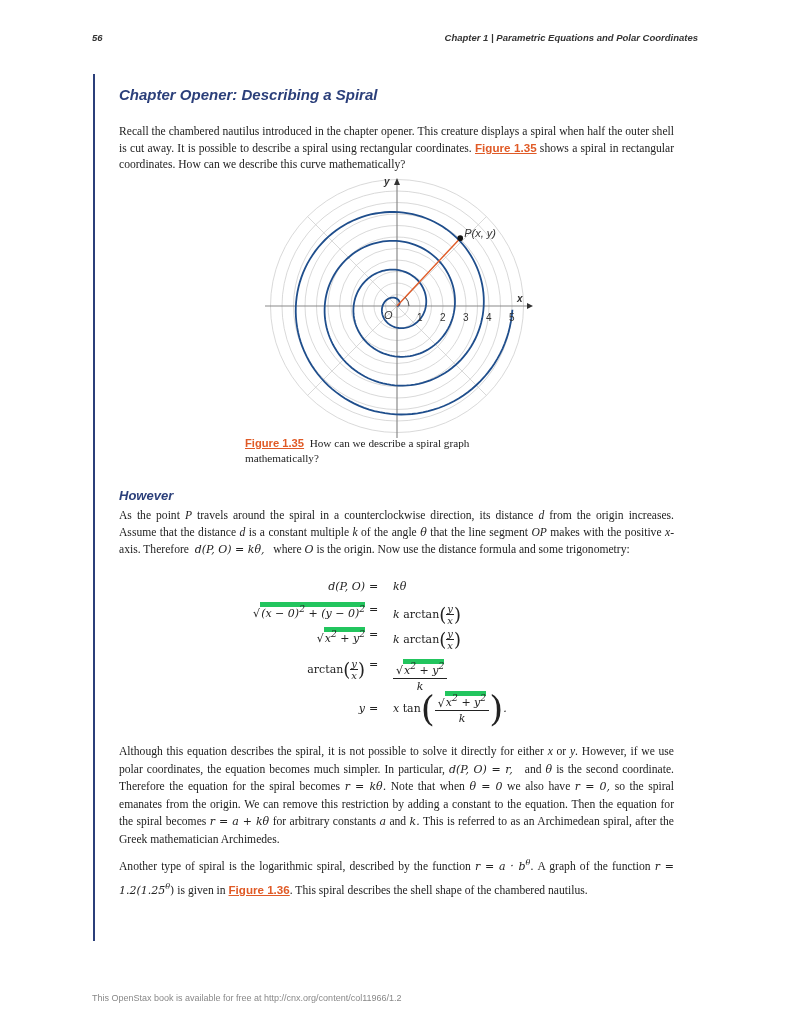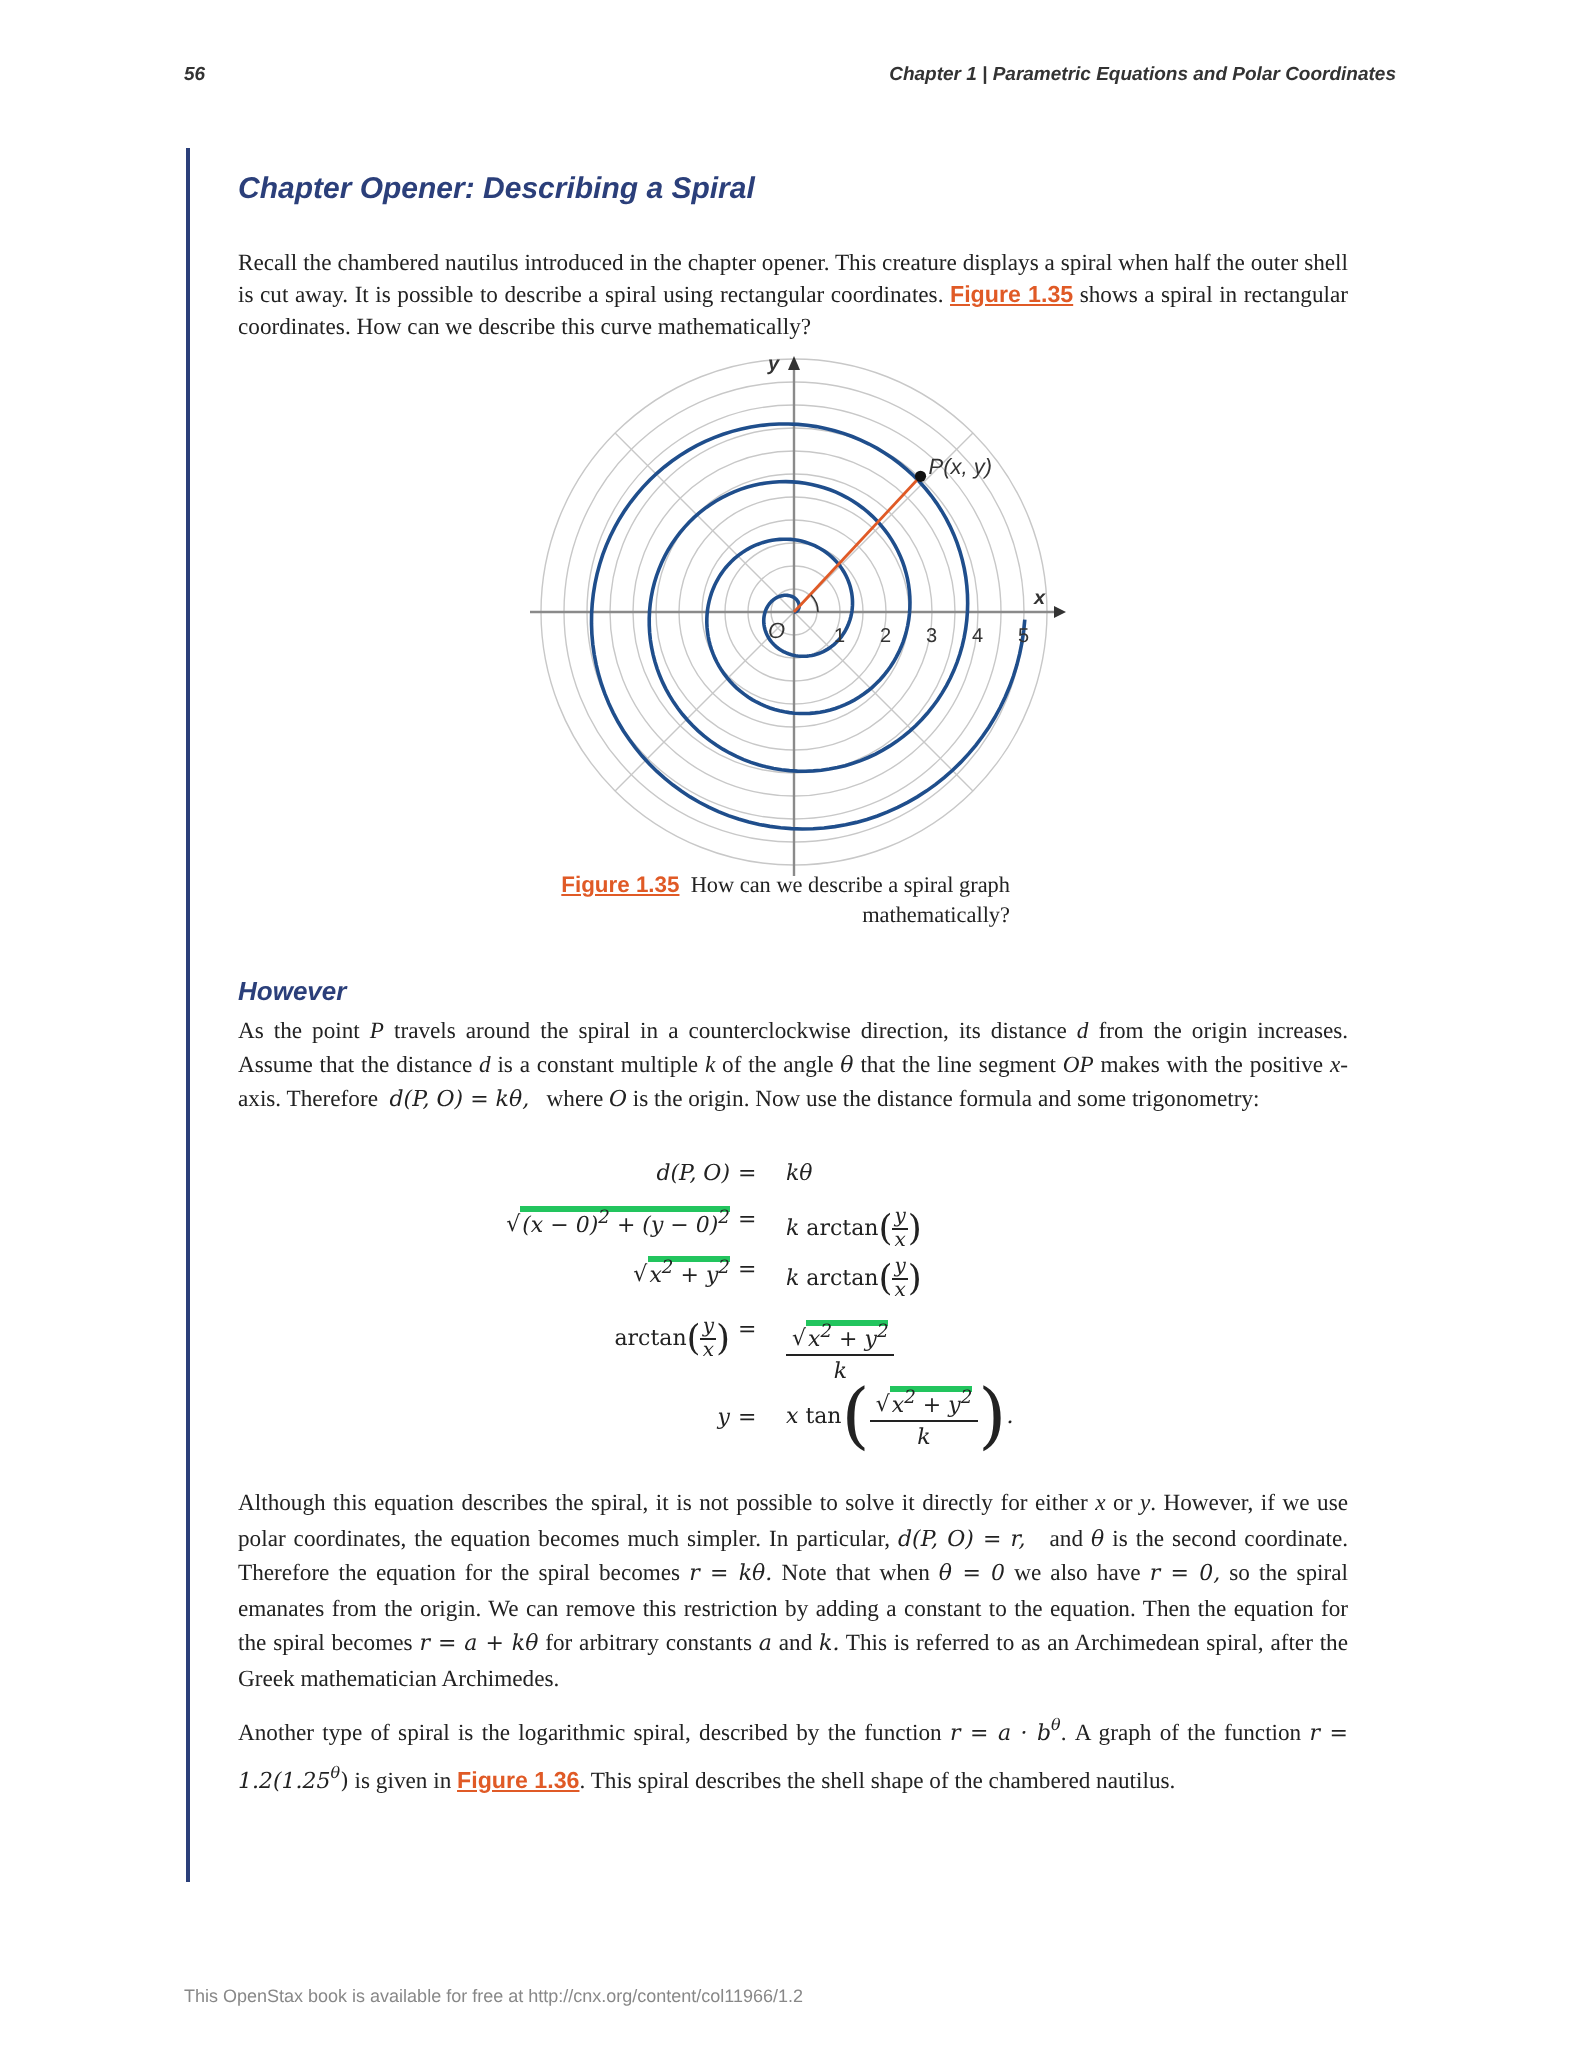--- a/index.html
+++ b/index.html
@@ -9,32 +9,32 @@
   .header-num { position:absolute; left:92px; top:32px; font-size:9.5px; font-weight:bold; color:#333; }
   .header-chap { position:absolute; right:93px; top:32px; font-size:9.5px; font-weight:bold; color:#333; }
   .side-bar { position:absolute; left:93px; top:74px; width:2px; height:867px; background:#2b3f7a; }
   .section-title { position:absolute; left:119px; top:86px; font-size:15px; font-weight:bold; color:#2b3f7a; }
   .para { position:absolute; left:119px; width:555px; font-size:11.6px; line-height:16px; text-align:justify; }
   .link { color:#e05a26; font-family:"Liberation Sans", sans-serif; font-weight:bold;text-decoration:underline; }
   i.v { font-style:italic; }
   .m { font-family:"DejaVu Serif", serif; font-style:italic; font-size:11px; }
   .mn { font-family:"DejaVu Serif", serif; font-style:normal; font-size:11px; }
   .figure { position:absolute; left:265px; top:170px; width:270px; height:270px; }
-  .caption { position:absolute; left:245px; top:436px; width:260px; font-size:11.2px; line-height:15px;text-align:right; }
+  .caption { position:absolute; left:245px; top:436px; width:260px; font-size:11.2px; line-height:15px; }
   .solution-title { position:absolute; left:119px; top:488px; font-size:13px; font-weight:bold; color:#2b3f7a; }
   .eqrow { position:absolute; left:250px; width:300px; height:24px; }
   .eqrow .lhs { position:absolute; right:185px; white-space:nowrap; }
   .eqrow .eqs { position:absolute; left:119px; }
   .eqrow .rhs { position:absolute; left:143px; white-space:nowrap; }
   .frac { display:inline-block; vertical-align:middle; text-align:center; line-height:11px; font-size:10px; }
   .frac .num { display:block; border-bottom:1px solid #222; padding:0 1px; }
   .frac .den { display:block; }
   .bigfrac { display:inline-block; vertical-align:middle; text-align:center; line-height:15px; }
   .bigfrac .num { display:block; border-bottom:1px solid #222; padding:0 3px; }
-  .sqrt { border-top:3px solid #22c55e; padding-left:1px; }
+  .sqrt { border-top:5px solid #22c55e; padding-left:1px; }
   .footer { position:absolute; left:92px; top:982px; font-size:9px; color:#888; font-family:"Liberation Sans", sans-serif;margin-top:11px; }
   .paren { font-size:18px; vertical-align:middle; }
   .bigparen { font-size:36px; vertical-align:middle; font-weight:100; }
 </style>
 </head>
 <body>
 
 <div class="header-num sans">56</div>
 <div class="header-chap sans">Chapter 1 | Parametric Equations and Polar Coordinates</div>
 

